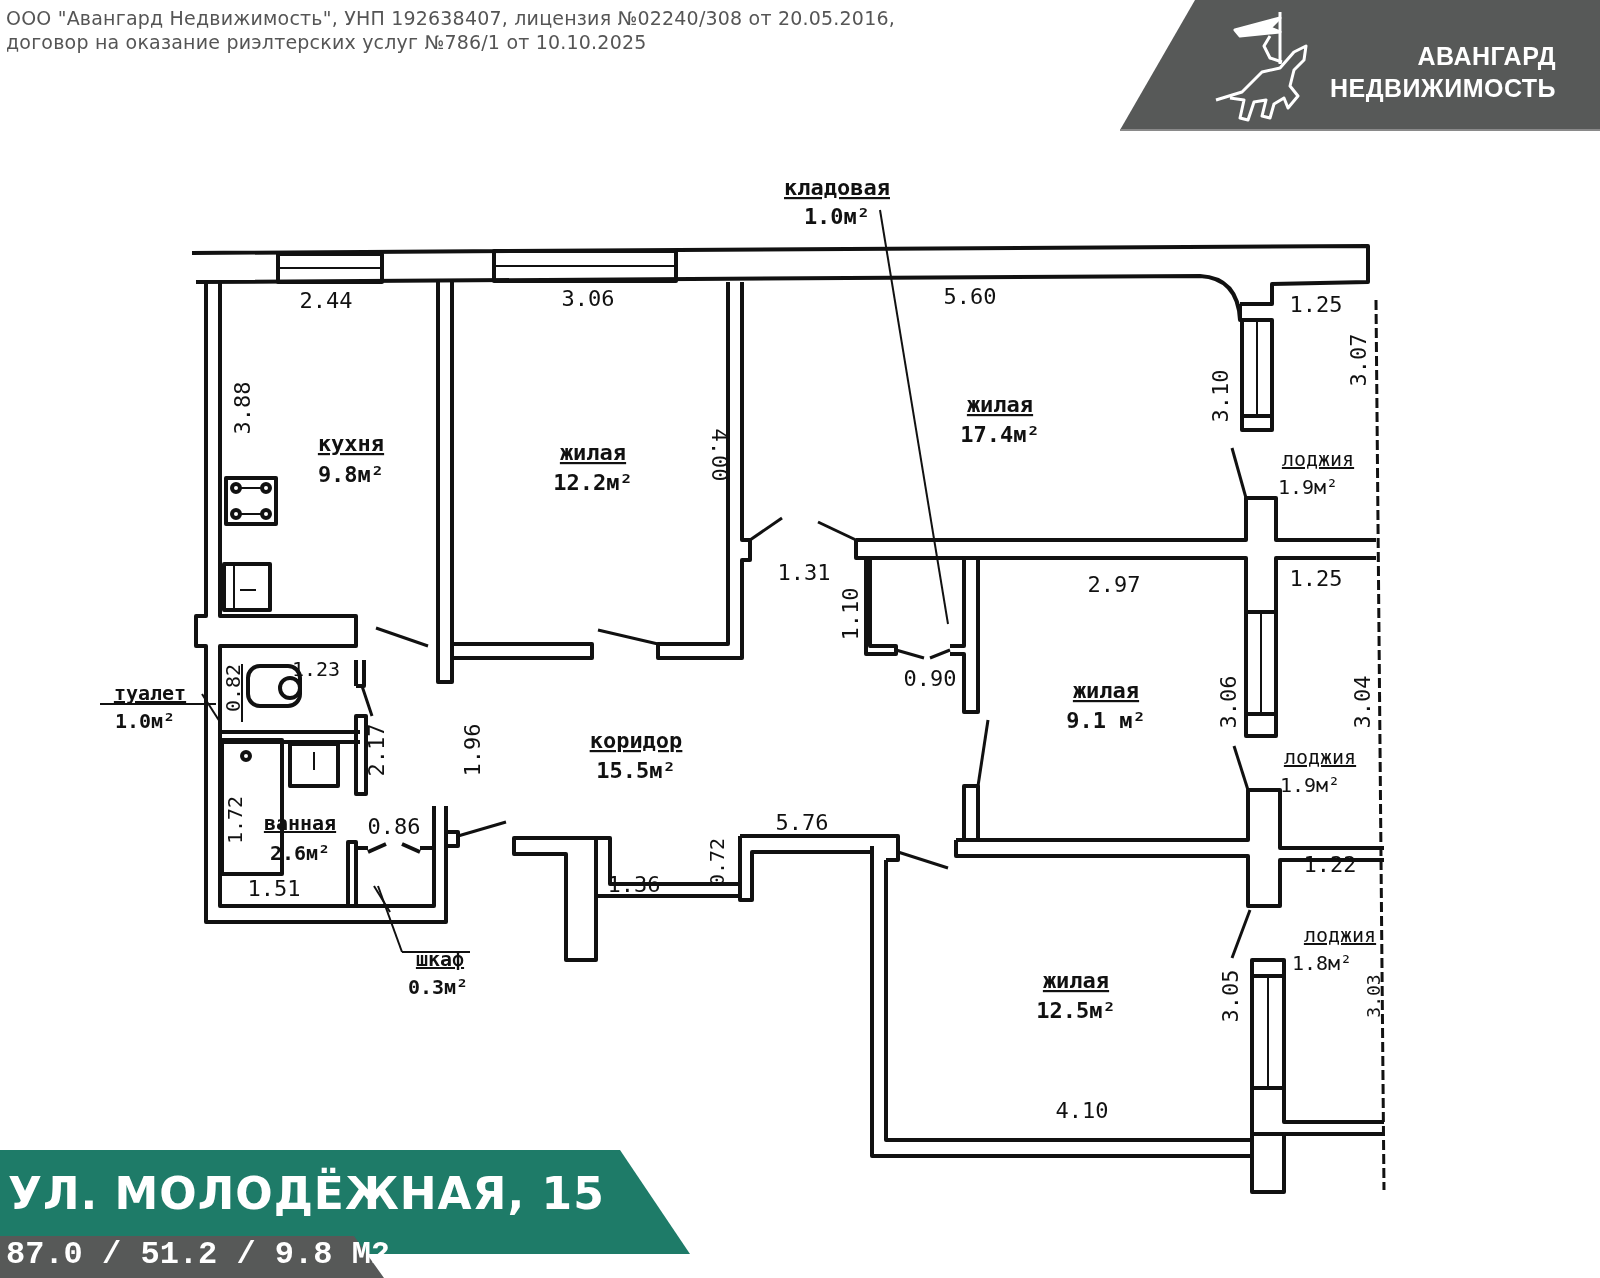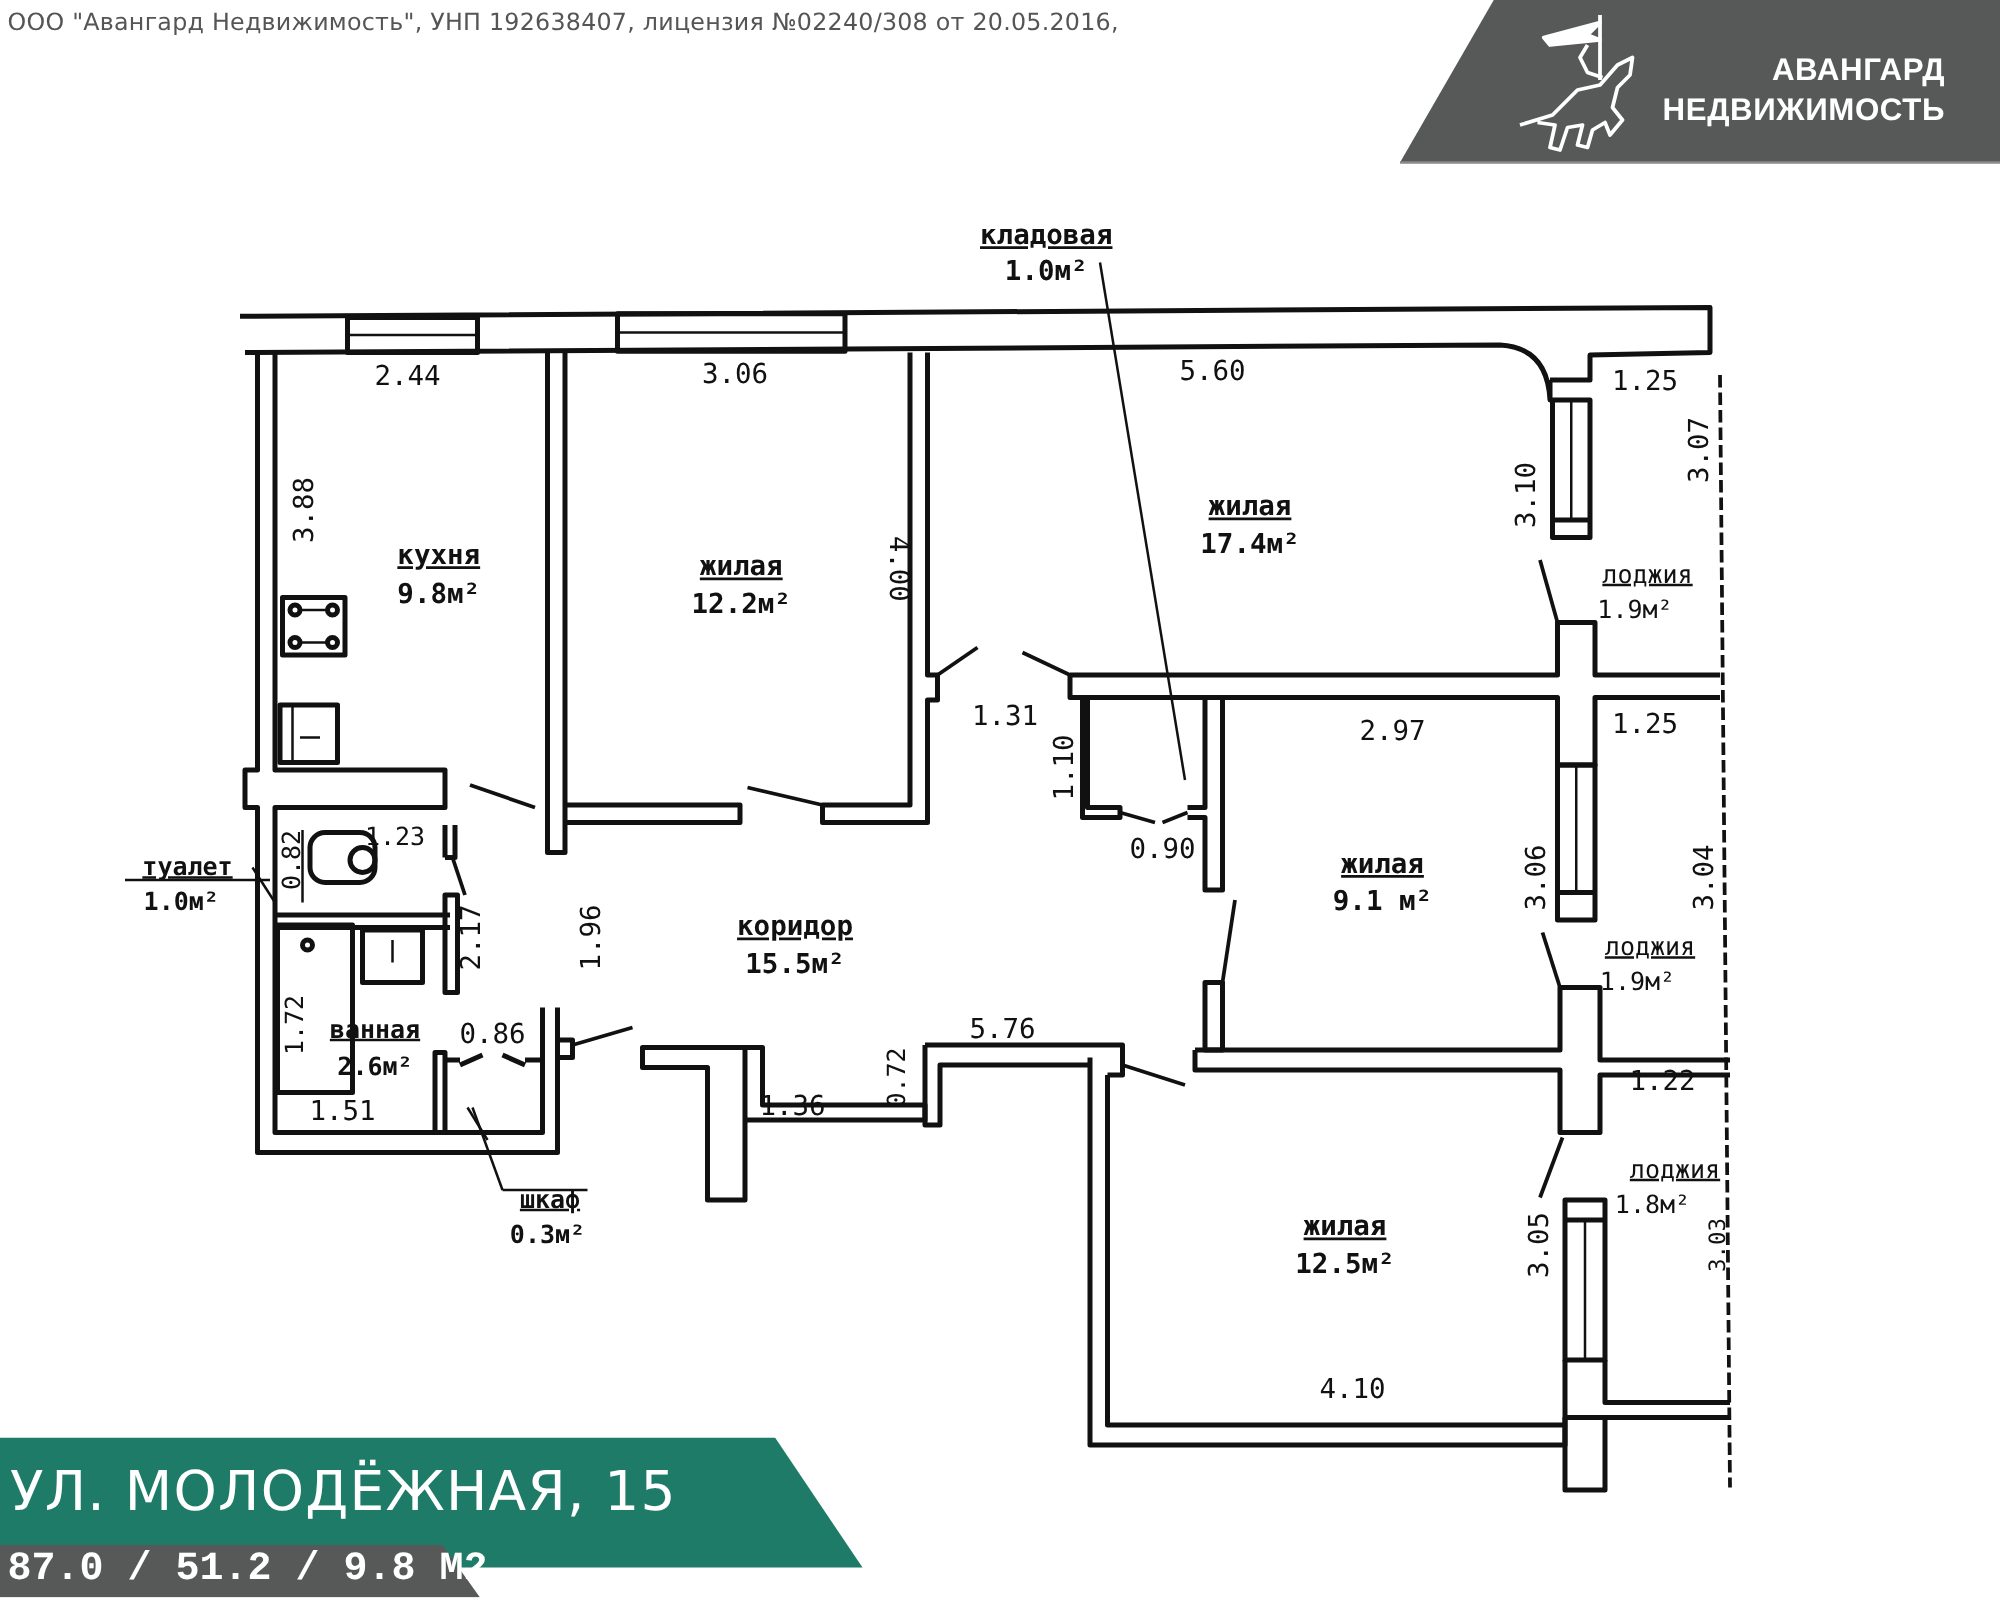--- a/index.html
+++ b/index.html
@@ -5,28 +5,29 @@
   html,body{margin:0;padding:0;background:#fff;}
   body{width:1600px;height:1278px;position:relative;overflow:hidden;font-family:"DejaVu Sans",sans-serif;}
   .legal{position:absolute;left:6px;top:6px;font-family:"DejaVu Sans",sans-serif;font-size:19px;line-height:24px;color:#555;letter-spacing:0.2px;}
   .legal div{white-space:nowrap;}
   .logo-band{position:absolute;right:0;top:0;width:480px;height:132px;}
   .logo-band svg{position:absolute;left:0;top:0;}
   .logo-text{position:absolute;left:210px;top:40px;color:#fff;font-family:"Liberation Sans",sans-serif;font-weight:bold;font-size:25px;line-height:32px;letter-spacing:0.5px;text-align:right;}
   .plan{position:absolute;left:0;top:0;}
   .plan text{font-family:"DejaVu Sans Mono",monospace;fill:#111;}
   .addr-band{position:absolute;left:0;top:1150px;width:700px;height:100px;}
-  .addr-text{position:absolute;left:8px;top:1168px;color:#fff;font-family:"DejaVu Sans",sans-serif;font-weight:normal;font-size:44px;letter-spacing:1px;white-space:nowrap;}
+  .addr-text{position:absolute;left:8px;top:1168px;color:#fff;font-family:"DejaVu Sans",sans-serif;font-weight:bold;font-size:44px;letter-spacing:1px;white-space:nowrap;}
   .area-text{position:absolute;left:6px;top:1236px;color:#fff;font-family:Liberation Mono, monospace;font-weight:bold;font-size:32px;white-space:nowrap;}
 </style>
 </head>
 <body>
 
 <div class="legal">
   <div>ООО "Авангард Недвижимость", УНП 192638407, лицензия №02240/308 от 20.05.2016,</div>
+  <div>договор на оказание риэлтерских услуг №786/1 от 10.10.2025</div>
 </div>
 
 <div class="logo-band">
   <svg width="480" height="132" viewBox="0 0 480 132">
     <polygon points="75,0 480,0 480,130 0,130" fill="#575958"></polygon>
     <line x1="0" y1="130" x2="480" y2="130" stroke="#8a8a8a" stroke-width="2"></line>
     <g fill="none" stroke="#fff" stroke-width="3" stroke-linejoin="round">
       <line x1="160" y1="12" x2="160" y2="64"></line>
       <polygon points="115,30 160,18 150,28 160,32 120,36" fill="#fff"></polygon>
       <path d="M150 36 l-6 10 l6 12 l12 4"></path>

